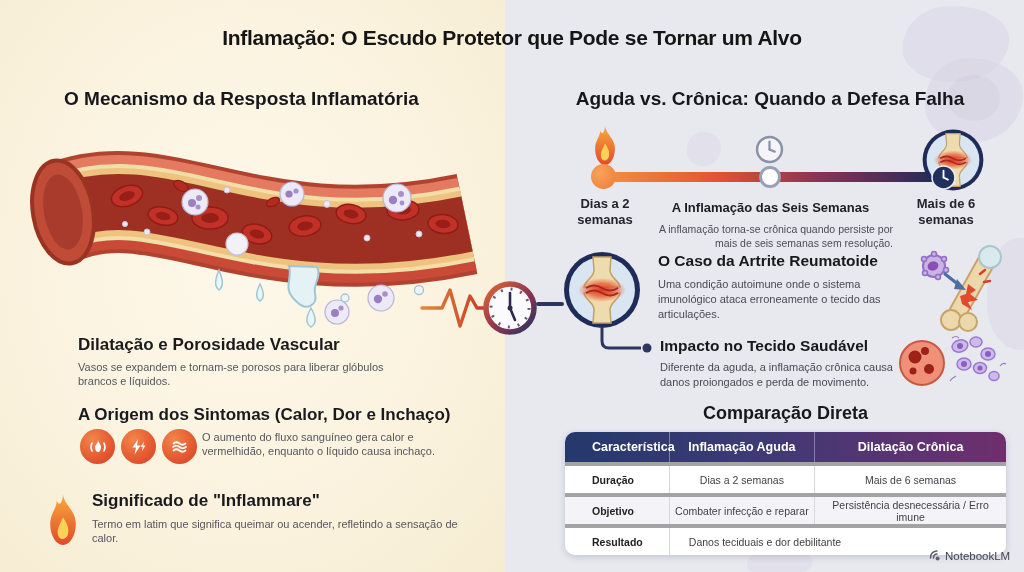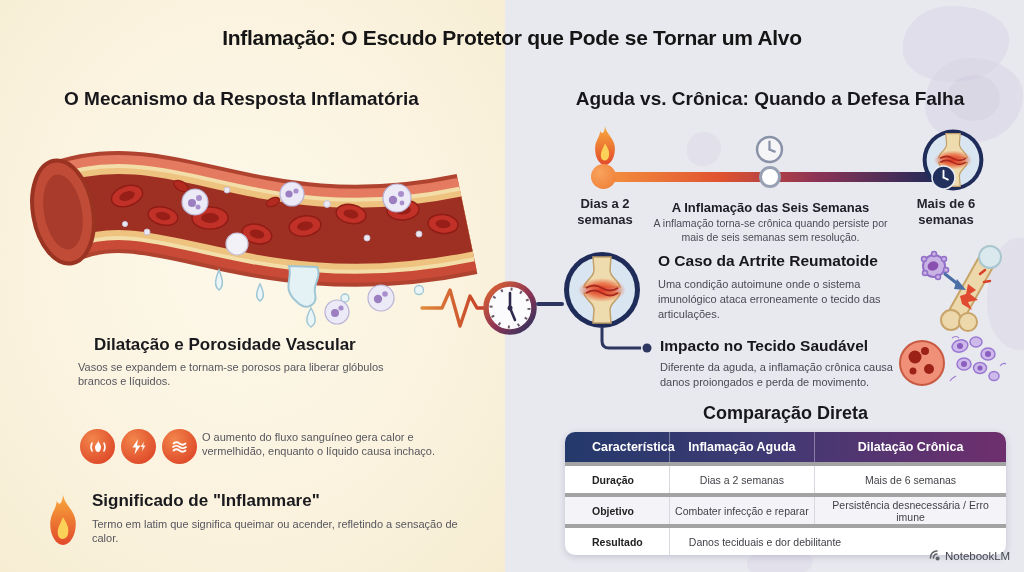--- a/index.html
+++ b/index.html
@@ -25,21 +25,21 @@
 
   
   .tl-line{left:604px;top:172px;width:332px;height:10px;border-radius:5px;
     background:linear-gradient(90deg,#f5913f 0%,#e0532f 35%,#8c3355 64%,#232a58 100%);}
   .tl-dot-start{left:591px;top:164px;width:25px;height:25px;border-radius:50%;
     background:radial-gradient(circle at 35% 35%,#f8a35c,#ee7b33);}
   .tl-dot-mid{left:759px;top:166px;width:16px;height:16px;border-radius:50%;
     background:#fff;border:3px solid #98a0b4;}
   .tl-label{font-size:13px;font-weight:700;color:#23232b;text-align:center;line-height:1.25;}
   .tl-mid-title{font-size:13px;font-weight:700;color:#1c1c24;text-align:center;}
-  .tl-mid-body{font-size:10.5px;color:#4c4c58;text-align:center;line-height:1.3;margin-top:2px;}
+  .tl-mid-body{font-size:10.5px;color:#4c4c58;text-align:right;line-height:1.3;margin-top:8px;}
 
   .heading-15{font-size:15.5px;font-weight:700;color:#17171c;}
   .body-11{font-size:11px;color:#4a4a55;line-height:1.35;}
   .connector{background:#2c3660;border-radius:2px;}
 
   
   .cmp-title{left:565px;top:403px;width:441px;text-align:center;font-size:18px;font-weight:700;color:#17171c;}
   .cmp-table{left:565px;top:432px;width:441px;border-radius:10px;box-shadow:0 2px 7px rgba(40,40,80,.18);
     background:#fff;overflow:hidden;}
   .cmp-row{display:flex;align-items:stretch;}
@@ -208,23 +208,24 @@
   </svg>
   <svg class="abs" style="left:482px;top:280px;" width="56" height="56" viewBox="0 0 56 56">
     <circle cx="28" cy="28" r="24" fill="#fbfbfd" stroke="url(#ringG)" stroke-width="5.5"></circle>
     <circle cx="28" cy="28" r="19" fill="none" stroke="#6d5a6b" stroke-width="3" stroke-dasharray="2,7.95"></circle>
     <line x1="28" y1="28" x2="28" y2="13" stroke="#2e2a4d" stroke-width="2.6" stroke-linecap="round"></line>
     <line x1="28" y1="28" x2="33" y2="40" stroke="#2e2a4d" stroke-width="2.6" stroke-linecap="round"></line>
     <circle cx="28" cy="28" r="2.5" fill="#2e2a4d"></circle>
   </svg>
   <div class="abs connector" style="left:536px;top:302px;width:28px;height:4px;"></div>
 
-  <div class="abs sub-h" style="left:78px;top:335px;margin-left:16px;">Dilatação e Porosidade Vascular</div>
+  <div class="abs sub-h" style="left:78px;top:335px;">Dilatação e Porosidade Vascular</div>
   <div class="abs body-t" style="left:78px;top:360px;width:330px;">Vasos se expandem e tornam-se porosos para liberar glóbulos brancos e líquidos.</div>
 
+  <div class="abs sub-h" style="left:78px;top:405px;">A Origem dos Sintomas (Calor, Dor e Inchaço)</div>
   <div class="abs sym-row">
     <div class="sym">
       <svg width="20" height="20" viewBox="0 0 20 20">
         <path d="M4 6 Q2 10 4 14" stroke="#fff" stroke-width="1.6" fill="none" stroke-linecap="round"></path>
         <path d="M16 6 Q18 10 16 14" stroke="#fff" stroke-width="1.6" fill="none" stroke-linecap="round"></path>
         <path d="M10 3 C10.5 6 13 7 13 10 C13 13 11.5 15 10 15 C8.5 15 7 13 7 10 C7 8 9 7.5 9 5.5 C9.6 6.8 10 5 10 3 Z" fill="#fff"></path>
       </svg>
     </div>
     <div class="sym">
       <svg width="20" height="20" viewBox="0 0 20 20">

